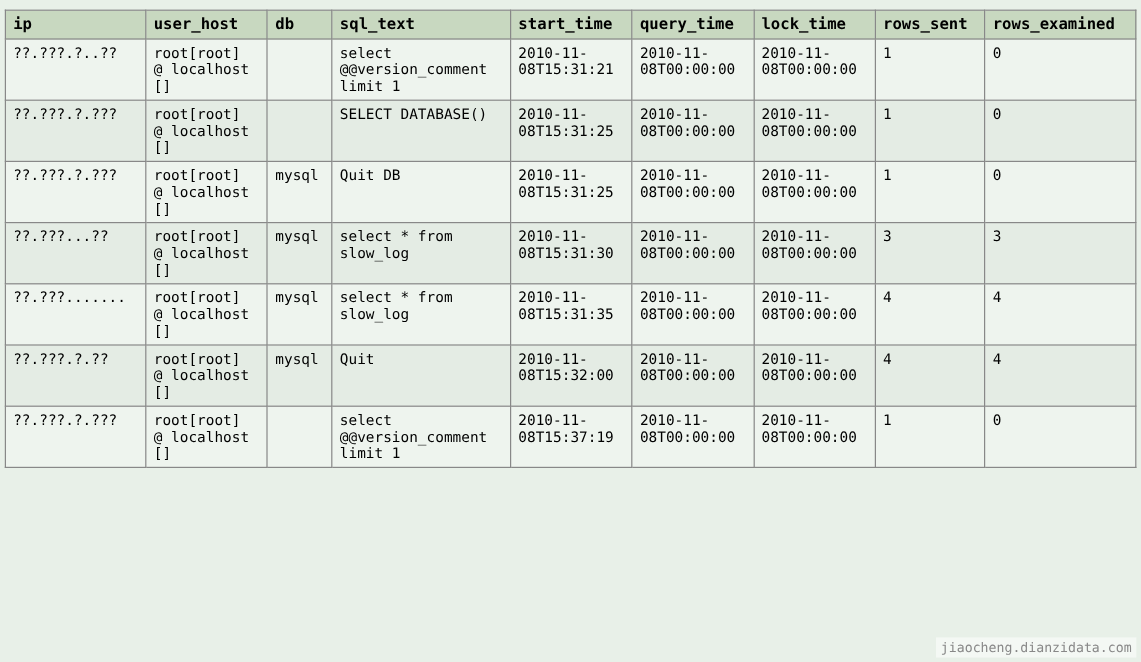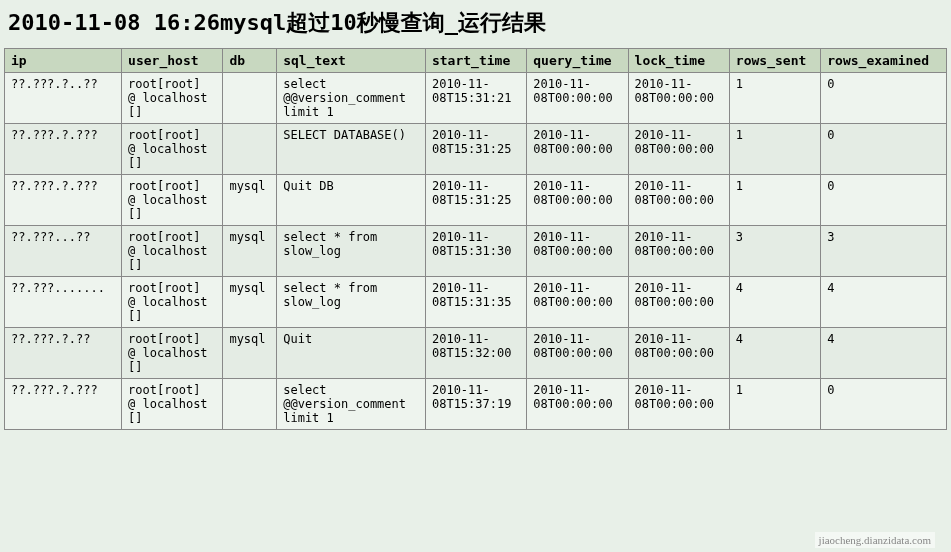--- a/index.html
+++ b/index.html
@@ -45,33 +45,31 @@
       background: #eef4ee;
       white-space: pre-wrap;
       word-break: break-all;
     }
     .data-table tr:nth-child(even) td {
       background: #e4ece4;
     }
     .watermark {
       position: fixed;
       bottom: 4px;
-      right: 16px;
+      right: 4px;
       font-size: 11px;
       color: #888;
       background: rgba(255,255,255,0.5);
       padding: 2px 4px;
-      font-family: Liberation Serif, serif;
     }
   </style>
 </head>
 <body>
 
 <div class="page-wrapper">
-  <div class="page-title">2010-11-08 16:26mysql超过10秒慢查询_运行结果</div>
 
   <table class="data-table">
     <thead>
       <tr>
       <th>ip</th>
           <th>user_host</th>
           <th>db</th>
           <th>sql_text</th>
           <th>start_time</th>
           <th>query_time</th>

